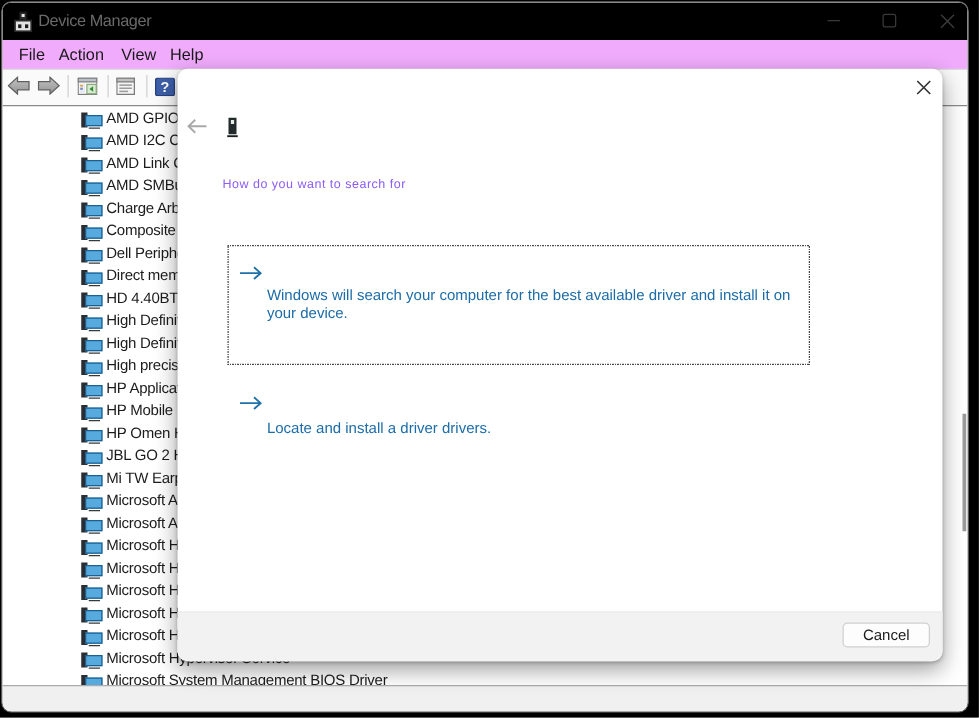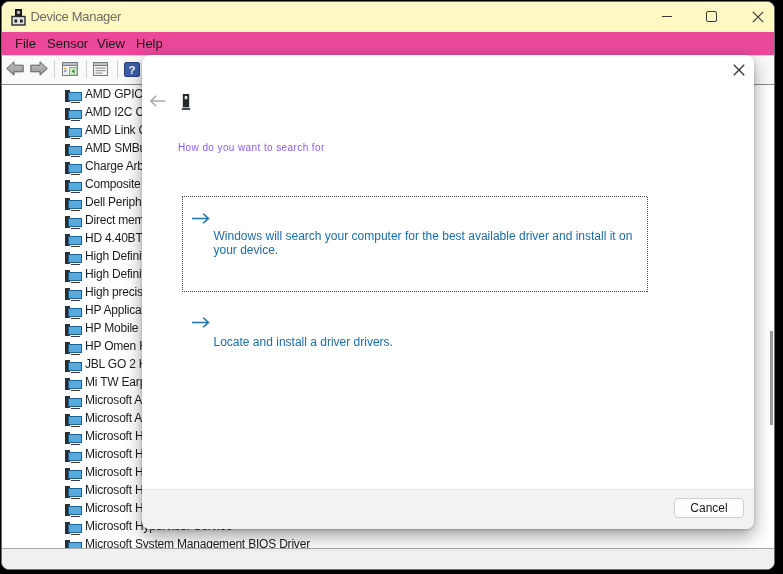--- a/index.html
+++ b/index.html
@@ -2,23 +2,23 @@
 <html><head>
 <meta charset="utf-8">
 <style>
   html,body{margin:0;padding:0;}
   body{width:783px;height:574px;background:#000;overflow:hidden;
        font-family:"Liberation Sans",sans-serif;}
   #stage{position:relative;width:783px;height:574px;background:#000;}
   #win{position:absolute;left:1px;top:1px;width:774px;height:569px;
        border:1px solid #6e6e6e;border-radius:8px;background:#fff;
        box-sizing:border-box;overflow:hidden;}
-  #titlebar{position:absolute;left:0;top:0;width:100%;height:30px;background:#fef9c3;}
+  #titlebar{position:absolute;left:0;top:0;width:100%;height:30px;background:#000000;}
   #wtitle{position:absolute;left:28.5px;top:6.5px;font-size:13px;color:#6a6a6a;letter-spacing:-0.3px;}
-  #menubar{position:absolute;left:0;top:30px;width:100%;height:23px;background:#ec4899;border-bottom:1px solid #dcdcdc;box-sizing:content-box;}
+  #menubar{position:absolute;left:0;top:30px;width:100%;height:23px;background:#f0abfc;border-bottom:1px solid #dcdcdc;box-sizing:content-box;}
   .mi{position:absolute;top:4px;font-size:13px;color:#191919;}
   #toolbar{position:absolute;left:0;top:54px;width:100%;height:29px;background:#fafafa;}
   #tbline{position:absolute;left:0;top:82.4px;width:100%;height:1px;background:#8a8a8a;}
   .tsep{position:absolute;top:4px;width:1px;height:18px;background:#cfcfcf;}
   #content{position:absolute;left:0;top:83.3px;width:100%;height:463.2px;background:#fff;overflow:hidden;}
   .row{position:absolute;left:0;height:18px;width:100%;}
   .txt{position:absolute;left:83px;top:2px;font-size:12px;color:#1c1c1c;
        letter-spacing:-0.2px;white-space:nowrap;}
   .t1{position:absolute;left:63px;top:4.6px;width:4.6px;height:12.5px;background:#2a2e33;}
   .t2{position:absolute;left:66px;top:6.8px;width:14px;height:8.8px;background:#56aadd;
@@ -66,21 +66,21 @@
       </svg>
       <div id="wtitle">Device Manager</div>
       <div style="position:absolute;left:660px;top:14px;width:10px;height:1.2px;background:#3a3a3a"></div>
       <div style="position:absolute;left:704px;top:9px;width:10.5px;height:10.5px;border:1.1px solid #3a3a3a;border-radius:2px;box-sizing:border-box"></div>
       <svg style="position:absolute;left:750px;top:8.5px" width="12" height="12" viewBox="0 0 12 12">
         <path d="M0.8 0.8 L11.2 11.2 M11.2 0.8 L0.8 11.2" stroke="#3a3a3a" stroke-width="1.2"></path>
       </svg>
     </div>
     <div id="menubar">
       <div class="mi" style="left:13px">File</div>
-      <div class="mi" style="left:45px">Sensor</div>
+      <div class="mi" style="left:45px">Action</div>
       <div class="mi" style="left:95px">View</div>
       <div class="mi" style="left:134px">Help</div>
     </div>
     <div id="toolbar">
       <svg style="position:absolute;left:4px;top:5px" width="18" height="15" viewBox="0 0 18 15">
         <defs>
             <linearGradient id="ag" x1="0" y1="0" x2="0" y2="1">
           <stop offset="0" stop-color="#c3c3c3"></stop>
               <stop offset="1" stop-color="#949494"></stop>
         </linearGradient>

